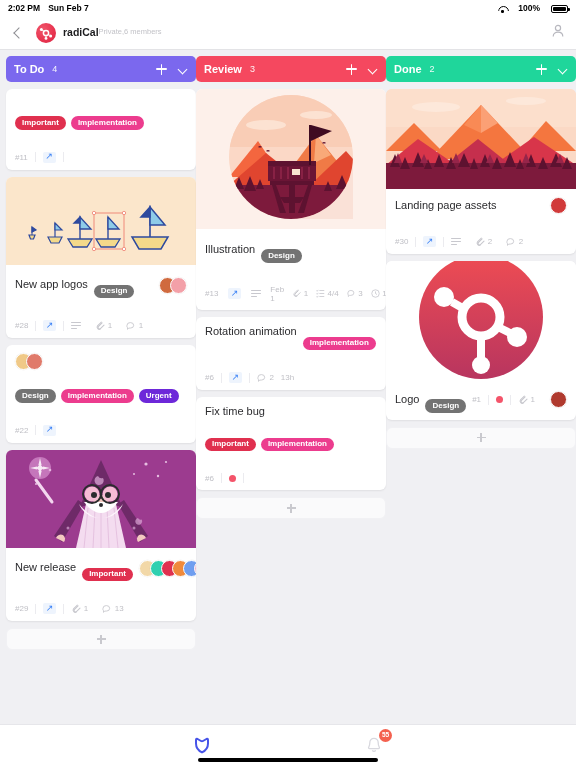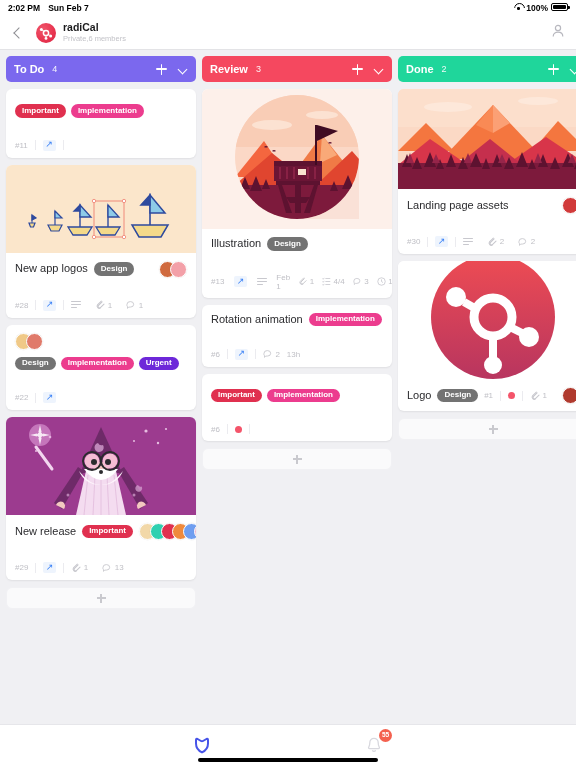--- a/index.html
+++ b/index.html
@@ -12,21 +12,21 @@
   .screen { position: relative; width: 576px; height: 768px; background: #f0f0f3; }
 
   
   .statusbar {
     height: 16px; background: #ffffff;
     display: flex; align-items: center;
     padding: 0 8px; font-size: 8.5px; color: #000; font-weight: 600;
   }
   .sb-time { margin-right: 8px; }
   .sb-date { font-weight: 600; }
-  .sb-right { margin-left: auto; display: flex; align-items: flex-start; gap: 3px; }
+  .sb-right { margin-left: auto; display: flex; align-items: flex-end; gap: 11px; }
   .wifi-ico { width: 9px; height: 7px; position: relative; display:inline-block; }
   .wifi-ico::before{
     content:""; position:absolute; left:0; top:0; width:9px; height:9px;
     border: 1.6px solid #000; border-radius: 50%;
     clip-path: polygon(0 0, 100% 0, 100% 45%, 0 45%);
   }
   .wifi-ico::after{
     content:""; position:absolute; left:3.2px; top:4.2px; width:2.6px; height:2.6px;
     background:#000; border-radius:50%;
   }
@@ -45,30 +45,30 @@
     content:""; position:absolute; left:5px; top:3px; width:7px; height:7px;
     border-left: 1.6px solid #8e8e93; border-bottom: 1.6px solid #8e8e93;
     transform: rotate(45deg);
   }
   .board-avatar {
     width: 20px; height: 20px; border-radius: 50%;
     background: radial-gradient(circle at 35% 32%, #f0566b 0%, #e8334f 60%, #d42945 100%);
     margin-left: 12px; margin-right: 7px; flex: 0 0 auto; position: relative;
   }
   .board-avatar svg { position:absolute; left:3px; top:3px; }
-  .board-meta { display: flex; flex-direction: column; justify-content: center; line-height: 1.1;}
+  .board-meta { display: flex; flex-direction: row; justify-content: center; line-height: 1.1;}
   .board-title { font-size: 10.5px; font-weight: 700; color: #1c1c1e; }
   .board-sub { font-size: 7.5px; color: #c3c3c8; margin-top: 1px;}
   .nav-right { margin-left: auto; }
   .member-ico { width: 16px; height: 16px; position: relative; cursor:pointer;}
 
   
   .board {
     position: absolute; top: 50px; left: 0; right: 0; bottom: 44px;
-    display: flex; gap: 6px; padding: 6px 0 6px 6px;
+    display: flex; padding: 6px 0 6px 6px;
     overflow: hidden; align-items: flex-start;
   }
   .column { width: 190px; flex: 0 0 190px; }
 
   .col-header {
     height: 26px; border-radius: 5px; display: flex; align-items: center;
     padding: 0 8px; color: #fff; margin-bottom: 7px;
   }
   .col-name { font-size: 11px; font-weight: 700; }
   .col-count { font-size: 9px; font-weight: 500; margin-left: 8px; opacity: .92; }
@@ -90,21 +90,21 @@
   .card {
     background:#fff; border-radius:6px; margin-bottom:7px; overflow:hidden;
     box-shadow: 0 1px 2px rgba(0,0,0,.07);
   }
   .card-body { padding: 8px 9px 7px 9px; }
   .card-toprow { display:flex; align-items:flex-start; gap:6px; }
   .card-title { font-size: 11px; color:#2b2b2e; flex:1; line-height:1.25; }
   .card-title.inline { flex: 0 0 auto; }
 
   .tags { display:flex; flex-wrap:wrap; gap:5px; margin-top:7px; }
-  .tag { font-size:8px; font-weight:600; color:#fff; border-radius:9px; padding:2.5px 7px 3px; line-height:1;}
+  .tag { font-size:8px; font-weight:600; color:#fff; border-radius:9px; padding:2.5px 7px 3px; line-height:1;margin-top:12px;}
   .tag.t-important { background:#e0304f; }
   .tag.t-implementation { background:#ec3c8e; }
   .tag.t-design { background:#737373; }
   .tag.t-urgent { background:#6d28d9; }
 
   .meta { display:flex; align-items:center; gap:0; margin-top:22px; color:#c0c0c6; font-size:8px; }
   .meta .m-item { display:flex; align-items:center; gap:2.5px; padding:0 7px; position:relative;}
   .meta .m-item:first-child { padding-left:0; }
   .meta .sep { width:1px; height:10px; background:#ebebef; }
 
@@ -565,20 +565,23 @@
                 </svg>
               <span>2</span>
             </span>
             <span class="m-item" style="padding-left:0">13h</span>
           </div>
         </div>
       </div>
 
       <div class="card">
         <div class="card-body">
+          <div class="card-toprow">
+            <div class="card-title">Fix time bug</div>
+          </div>
           <div class="tags">
             <span class="tag t-important">Important</span>
             <span class="tag t-implementation">Implementation</span>
           </div>
           <div class="meta">
             <span class="m-item">#6</span>
             <span class="sep"></span>
             <span class="m-item">
                 <span class="dot-red"></span>
               </span>

